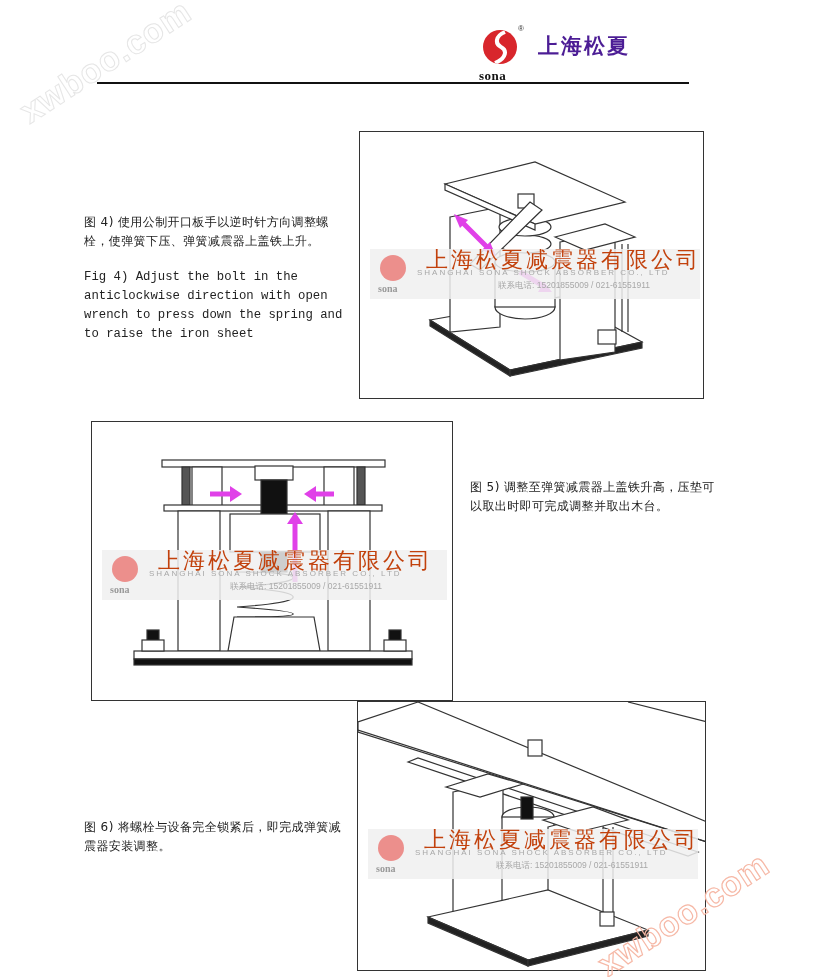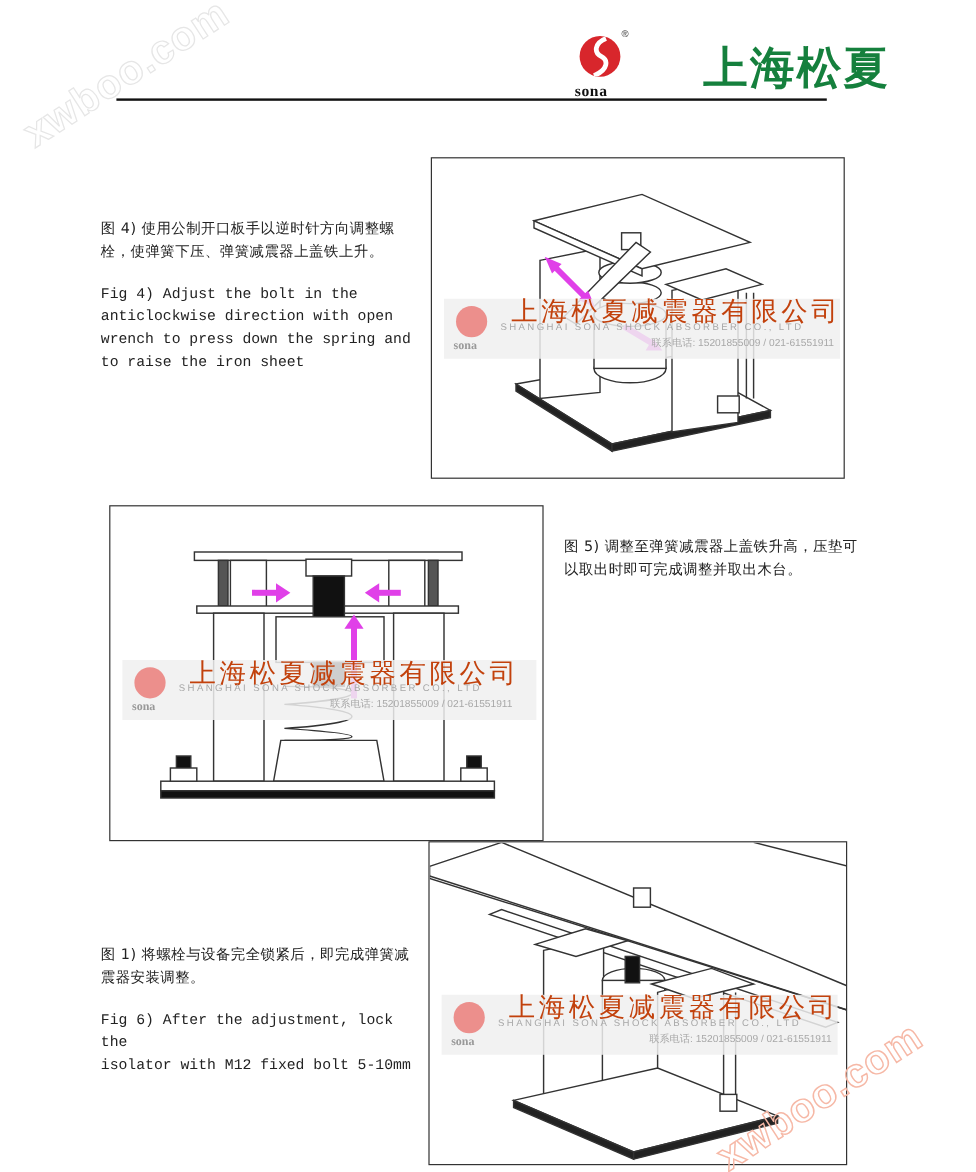--- a/index.html
+++ b/index.html
@@ -6,42 +6,42 @@
   html, body { width: 813px; height: 977px; background: #ffffff; overflow: hidden; }
   body { position: relative; font-family: "Liberation Mono", "DejaVu Sans Mono", monospace; color: #1a1a1a; }
 
   
   .header-rule { position: absolute; left: 97px; top: 82px; width: 592px; height: 2px; background: #111; }
   .logo { position: absolute; left: 477px; top: 18px; width: 70px; height: 66px; }
   .logo-circle { position: absolute; left: 6px; top: 12px; width: 34px; height: 34px; border-radius: 50%; background: #d8262c; overflow: hidden; }
   .logo-s { position: absolute; left: 8px; top: 0; width: 18px; height: 34px; }
   .logo-reg { position: absolute; left: 41px; top: 6px; font-family: "Liberation Sans", sans-serif; font-size: 8px; color: #333; }
   .logo-word { position: absolute; left: 2px; top: 50px; font-family: "Liberation Serif", serif; font-weight: bold; font-size: 13px; color: #111; letter-spacing: 0.5px; }
-  .brand-cn { position: absolute; left: 538px; top: 32px; font-family: "DejaVu Sans", sans-serif; font-size: 37px; font-weight: bold; color: #15803d; letter-spacing: 2px; margin-left: 48px; }
+  .brand-cn { position: absolute; left: 538px; top: 32px; font-family: "DejaVu Sans", sans-serif; font-size: 21px; font-weight: bold; color: #4c1d95; letter-spacing: 2px; }
 
   
   .wm { position: absolute; font-family: "Liberation Sans", sans-serif; font-weight: bold; font-size: 34px; color: transparent; -webkit-text-stroke: 1px #e6e6e6; transform: rotate(-33deg); transform-origin: left bottom; letter-spacing: 1px; }
   .wm.red { -webkit-text-stroke: 1.2px #f6b8a6; }
 
   
-  .txt { position: absolute; font-size: 12.3px; line-height: 19px; color: #222; }
+  .txt { position: absolute; font-size: 12.3px; line-height: 19px; color: #222; margin-top: 32px; }
   .txt .cn { font-family: "DejaVu Sans", sans-serif; font-size: 12px; line-height: 19px; letter-spacing: 0.4px; }
   .txt .en { margin-top: 17px; font-family: "Liberation Mono", "DejaVu Sans Mono", monospace; white-space: pre-line; }
 
   
   .fig { position: absolute; border: 1.5px solid #333; background: #fff; overflow: hidden; }
   .fig svg { position: absolute; left: 0; top: 0; }
 
   
   .stamp { position: absolute; height: 50px; background: rgba(240,240,240,0.85); }
   .stamp-logo { position: absolute; left: 10px; top: 6px; width: 26px; height: 26px; border-radius: 50%; background: #ec8f8c; }
   .stamp-word { position: absolute; left: 8px; top: 34px; font-family: "Liberation Serif", serif; font-weight: bold; font-size: 10px; color: #999; }
   .stamp-cn { position: absolute; left: 56px; top: -4px; font-family: "DejaVu Sans", sans-serif; font-size: 22px; color: #c2410c; letter-spacing: 3px; white-space: nowrap; }
   .stamp-en { position: absolute; left: 47px; top: 19px; font-family: "Liberation Sans", sans-serif; font-size: 8px; color: #a8a8a8; letter-spacing: 2px; white-space: nowrap; }
-  .stamp-tel { position: absolute; left: 128px; top: 31px; font-family: "Liberation Sans", sans-serif; font-size: 8.5px; color: #a8a8a8; white-space: nowrap; margin-left: 45px; }
+  .stamp-tel { position: absolute; left: 128px; top: 31px; font-family: "Liberation Sans", sans-serif; font-size: 8.5px; color: #a8a8a8; white-space: nowrap; }
 </style>
 </head>
 <body>
 
 <div class="wm" style="left:34px; top:92px;">xwboo.com</div>
 
 <div class="logo">
   <div class="logo-circle">
     <svg class="logo-s" viewBox="0 0 18 34" width="18" height="34">
       <path d="M14 2 C4 6, 4 14, 10 17 C16 20, 16 28, 4 33" stroke="#fff" stroke-width="4" fill="none"></path>
@@ -160,23 +160,21 @@
     <span class="stamp-en">SHANGHAI SONA SHOCK ABSORBER CO., LTD</span>
     <span class="stamp-tel">联系电话: 15201855009 / 021-61551911</span>
   </div>
 </div>
 
 <div class="txt" style="left:470px; top:446px; width:252px;">
   <div class="cn">图 5) 调整至弹簧减震器上盖铁升高，压垫可以取出时即可完成调整并取出木台。</div>
 </div>
 
 <div class="txt" style="left:84px; top:786px; width:262px;">
-  <div class="cn">图 1) 将螺栓与设备完全锁紧后，即完成弹簧减震器安装调整。</div>
-  <div class="en">Fig 6) After the adjustment, lock the
-isolator  with M12 fixed bolt 5-10mm</div>
+  <div class="cn">图 6) 将螺栓与设备完全锁紧后，即完成弹簧减震器安装调整。</div>
 </div>
 
 <div class="fig" style="left:357px; top:701px; width:349px; height:270px;">
   <svg width="349" height="270" viewBox="0 0 349 270">
     <g stroke="#333" stroke-width="1.2" fill="#fff">
 
       <polygon points="0,20 60,0 349,120 349,140 0,30"></polygon>
       <polyline points="0,28 349,140" fill="none"></polyline>
       <polyline points="270,0 349,20" fill="none"></polyline>
       <polygon points="50,60 60,56 340,150 330,154"></polygon>

